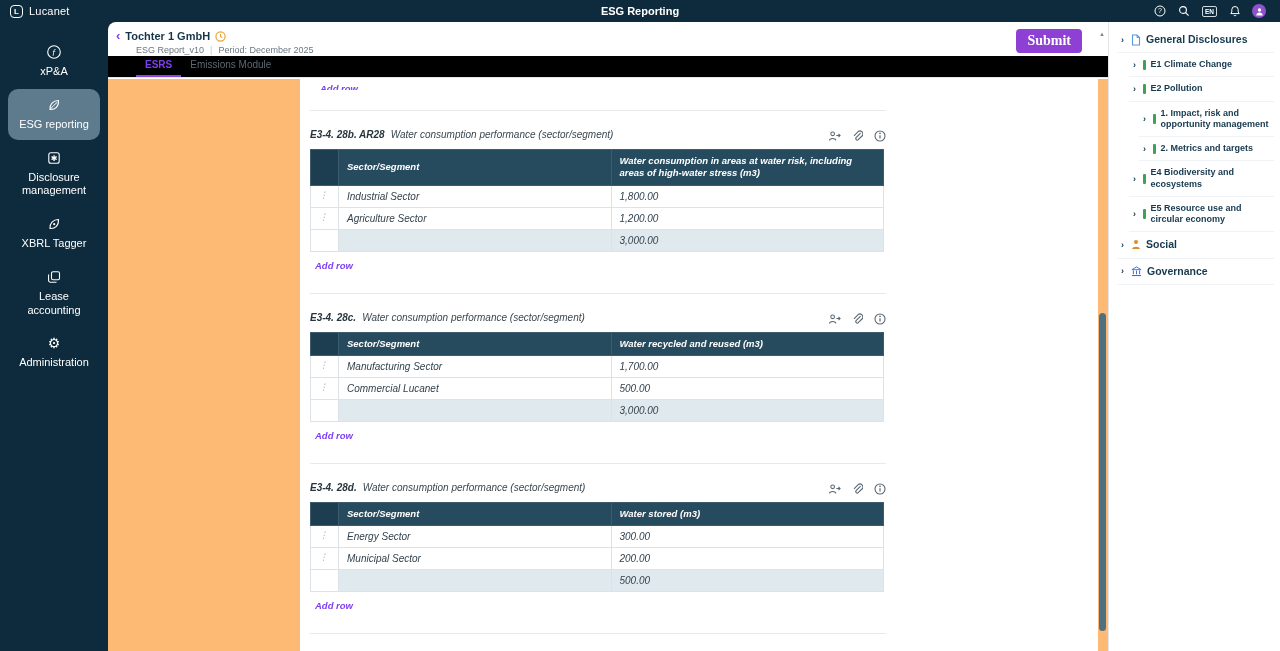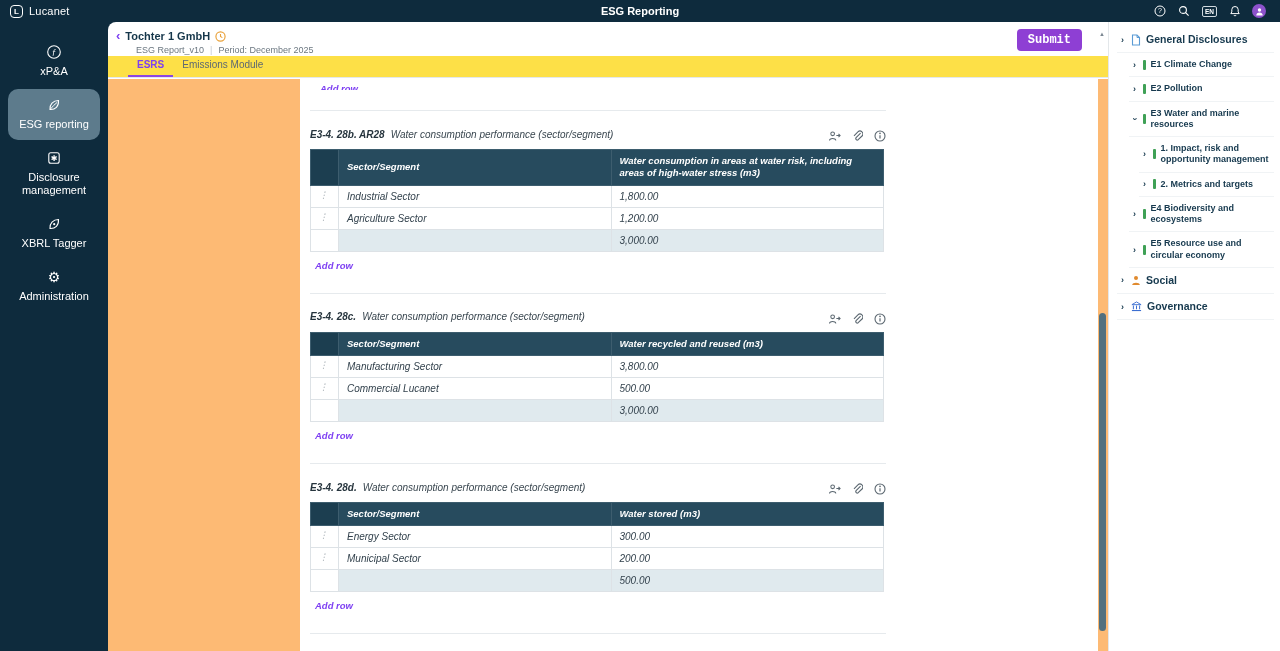--- a/index.html
+++ b/index.html
@@ -35,36 +35,36 @@
   
   .card { position:absolute; left:108px; top:22px; width:1000px; bottom:0; background:#fff;
           border-top-left-radius:8px; overflow:hidden; }
   .card-top { height:34px; position:relative; }
   .entity-row { display:flex; align-items:center; gap:5px; padding:8px 0 0 8px; }
   .back-chevron { color:#7d3ff2; font-size:13px; font-weight:bold; line-height:10px; cursor:pointer; }
   .entity-name { font-size:11px; font-weight:bold; color:#15364a; }
   .sub-row { display:flex; align-items:center; gap:6px; font-size:9px; color:#6b7780; margin:3px 0 0 28px; }
   .sub-sep { color:#c3cad0; }
   .submit-btn { position:absolute; right:26px; top:7px; background:#8e3fd4; color:#fff; border:none;
-                font-family:Liberation Mono, monospace; font-size:12px; font-weight:bold; padding:4px 11px;
+                font-family:Liberation Serif, serif; font-size:14px; font-weight:bold; padding:4px 11px;
                 border-radius:4px; cursor:pointer; }
-  .tabbar { height:22px; display:flex; align-items:flex-end; padding-left:20px;
-            border-bottom:1px solid #e4e8eb; background:#fde047; }
+  .tabbar { height:22px; display:flex; align-items:flex-end; padding-left:28px;
+            border-bottom:1px solid #e4e8eb; background:#000000; }
   .tab { font-size:10px; color:#5c6872; padding:0 9px 5px; cursor:pointer; border-bottom:2px solid transparent; }
   .tab.active { color:#7d3ff2; font-weight:bold; border-bottom-color:#8b46e0; }
 
   .canvas { position:absolute; top:57px; bottom:0; left:0; right:0; background:#fdba74;font-style:italic; }
   .sheet { position:absolute; left:192px; right:10px; top:0; bottom:0; background:#fff; padding:0 0 0 10px; overflow:hidden; }
   .form-col { width:576px; position:relative; }
 
   .clip-row { height:11px; overflow:hidden; position:relative; }
   .clip-row .add-row { position:absolute; top:-4px; left:5px; }
   .section-divider { border:none; border-top:1px solid #e6eaed; margin:20px 0 17px; width:576px; }
 
-  .sec-head { display:flex; align-items:center; margin:0 0 9px; }
+  .sec-head { display:flex; align-items:flex-end; margin:0 0 9px; }
   .sec-code { font-weight:bold; font-size:10px; color:#26343d; margin-right:6px; white-space:nowrap; }
   .sec-title { font-size:10px; color:#3a4750; }
   .sec-icons { margin-left:auto; display:flex; gap:11px; align-items:center; position:relative; top:2px; }
   .sec-icons svg { cursor:pointer; }
 
   table.dt { border-collapse:collapse; width:574px; table-layout:fixed;padding-left:8px; }
   .dt th { background:#274b5e; color:#fff; text-align:left; font-size:9.5px; font-weight:bold;
            padding:5px 8px; border:1px solid #3d5d6e; line-height:1.3; }
   .dt th.drag-col { background:#1c3e50; }
   .dt col.c-drag { width:28px; }
@@ -163,20 +163,29 @@
     <span class="nav-label">Disclosure management</span>
   </div>
   <div class="nav-item">
     <span class="nav-ic">
       <svg width="16" height="16" viewBox="0 0 16 16">
           <path d="M4 12.5 C3.5 7.5 7 3.5 12.5 3.5 C12.8 9.5 9.5 12.8 4 12.5 Z" fill="none" stroke="#fff" stroke-width="1.1"></path>
           <circle cx="8.2" cy="8.2" r="1.1" fill="#fff"></circle>
         </svg>
     </span>
     <span class="nav-label">XBRL Tagger</span>
+  </div>
+  <div class="nav-item">
+    <span class="nav-ic">
+      <svg width="16" height="16" viewBox="0 0 16 16">
+          <rect x="5.5" y="2.8" width="8" height="8" rx="1.5" fill="none" stroke="#fff" stroke-width="1.1"></rect>
+          <path d="M10.5 13.2 H4.2 A1.6 1.6 0 0 1 2.6 11.6 V5.6" fill="none" stroke="#fff" stroke-width="1.1"></path>
+        </svg>
+    </span>
+    <span class="nav-label">Lease accounting</span>
   </div>
   <div class="nav-item">
     <span class="nav-ic gear-glyph">⚙</span>
     <span class="nav-label">Administration</span>
   </div>
 </nav>
 
 <main class="card">
   <div class="card-top">
     <div class="entity-row">
@@ -295,21 +304,21 @@
               <tr>
                 <th class="drag-col"></th>
                 <th>Sector/Segment</th>
                 <th>Water recycled and reused (m3)</th>
               </tr>
             </thead>
             <tbody>
               <tr>
                 <td class="drag-col">⋮</td>
                 <td>Manufacturing Sector</td>
-                <td>3,800.00</td>
+                <td>1,700.00</td>
               </tr>
               <tr>
                 <td class="drag-col">⋮</td>
                 <td>Commercial Lucanet</td>
                 <td>500.00</td>
               </tr>
               <tr class="total">
                 <td class="drag-col"></td>
                 <td></td>
                 <td>3,000.00</td>
@@ -399,25 +408,20 @@
   <div class="titem lvl1">
     <span class="chev">›</span>
     <span class="bar-ic"></span>
     <span class="tlabel">E1 Climate Change</span>
   </div>
   <div class="titem lvl1">
     <span class="chev">›</span>
     <span class="bar-ic"></span>
     <span class="tlabel">E2 Pollution</span>
   </div>
-  <div class="titem lvl1">
-    <span class="chev down">›</span>
-    <span class="bar-ic"></span>
-    <span class="tlabel">E3 Water and marine resources</span>
-  </div>
   <div class="titem lvl2">
     <span class="chev">›</span>
     <span class="bar-ic"></span>
     <span class="tlabel">1. Impact, risk and opportunity management</span>
   </div>
   <div class="titem lvl2">
     <span class="chev">›</span>
     <span class="bar-ic"></span>
     <span class="tlabel">2. Metrics and targets</span>
   </div>

